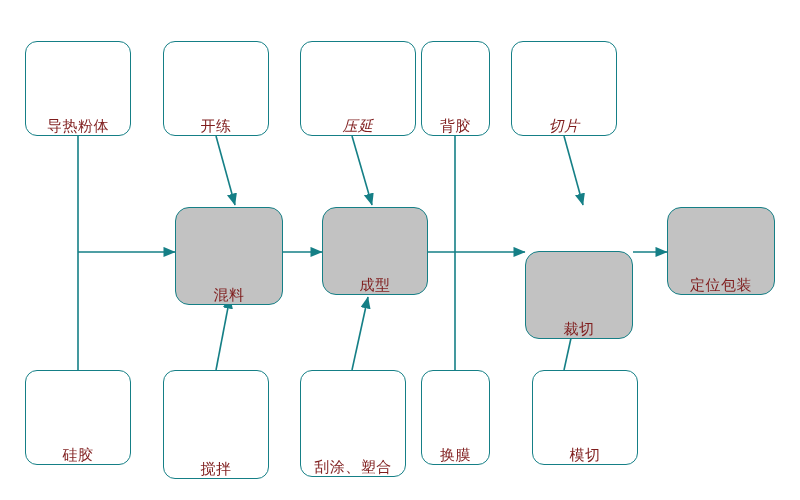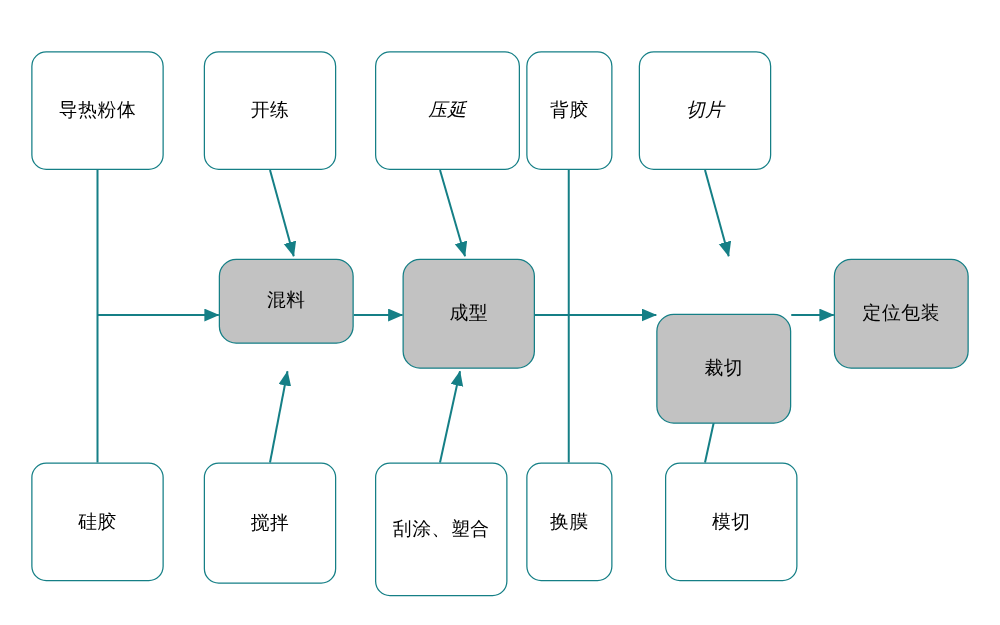--- a/index.html
+++ b/index.html
@@ -23,23 +23,23 @@
     top: 0;
     width: 800px;
     height: 500px;
   }
   .node {
     position: absolute;
     box-sizing: border-box;
     border: 1.6px solid #157f86;
     border-radius: 12px;
     display: flex;
-    align-items: center;
+    align-items: flex-end;
     justify-content: center;
-    color: #000000;
+    color: #7f1d1d;
     font-size: 15px;
     letter-spacing: 0.5px;
     line-height: 1.2;
     text-align: center;
     background: #ffffff;
     z-index: 2;
   }
   .node.process {
     background: #c2c2c2;
     border-radius: 14px;
@@ -88,33 +88,33 @@
       </div>
       <div class="node" style="left: 421px; top: 41px; width: 69px; height: 95px;">
         <span class="node-label">背胶</span>
       </div>
       <div class="node" style="left: 511px; top: 41px; width: 106px; height: 95px; font-style: italic;">
         <span class="node-label">切片</span>
       </div>
       <div class="node" style="left: 25px; top: 370px; width: 106px; height: 95px;">
         <span class="node-label">硅胶</span>
       </div>
-      <div class="node" style="left: 163px; top: 370px; width: 106px; height: 97px;">
+      <div class="node" style="left: 163px; top: 370px; width: 106px; height: 109px;">
         <span class="node-label">搅拌</span>
       </div>
       <div class="node" style="left: 300px; top: 370px; width: 106px; height: 107px;">
         <span class="node-label">刮涂、塑合</span>
       </div>
       <div class="node" style="left: 421px; top: 370px; width: 69px; height: 95px;">
         <span class="node-label">换膜</span>
       </div>
       <div class="node" style="left: 532px; top: 370px; width: 106px; height: 95px;">
         <span class="node-label">模切</span>
       </div>
-      <div class="node process" style="left: 175px; top: 207px; width: 108px; height: 68px;">
+      <div class="node process" style="left: 175px; top: 207px; width: 108px; height: 98px;">
         <span class="node-label">混料</span>
       </div>
       <div class="node process" style="left: 322px; top: 207px; width: 106px; height: 88px;">
         <span class="node-label">成型</span>
       </div>
       <div class="node process" style="left: 525px; top: 207px; width: 108px; height: 88px; margin-top: 44px;">
         <span class="node-label">裁切</span>
       </div>
       <div class="node process" style="left: 667px; top: 207px; width: 108px; height: 88px;">
         <span class="node-label">定位包装</span>

